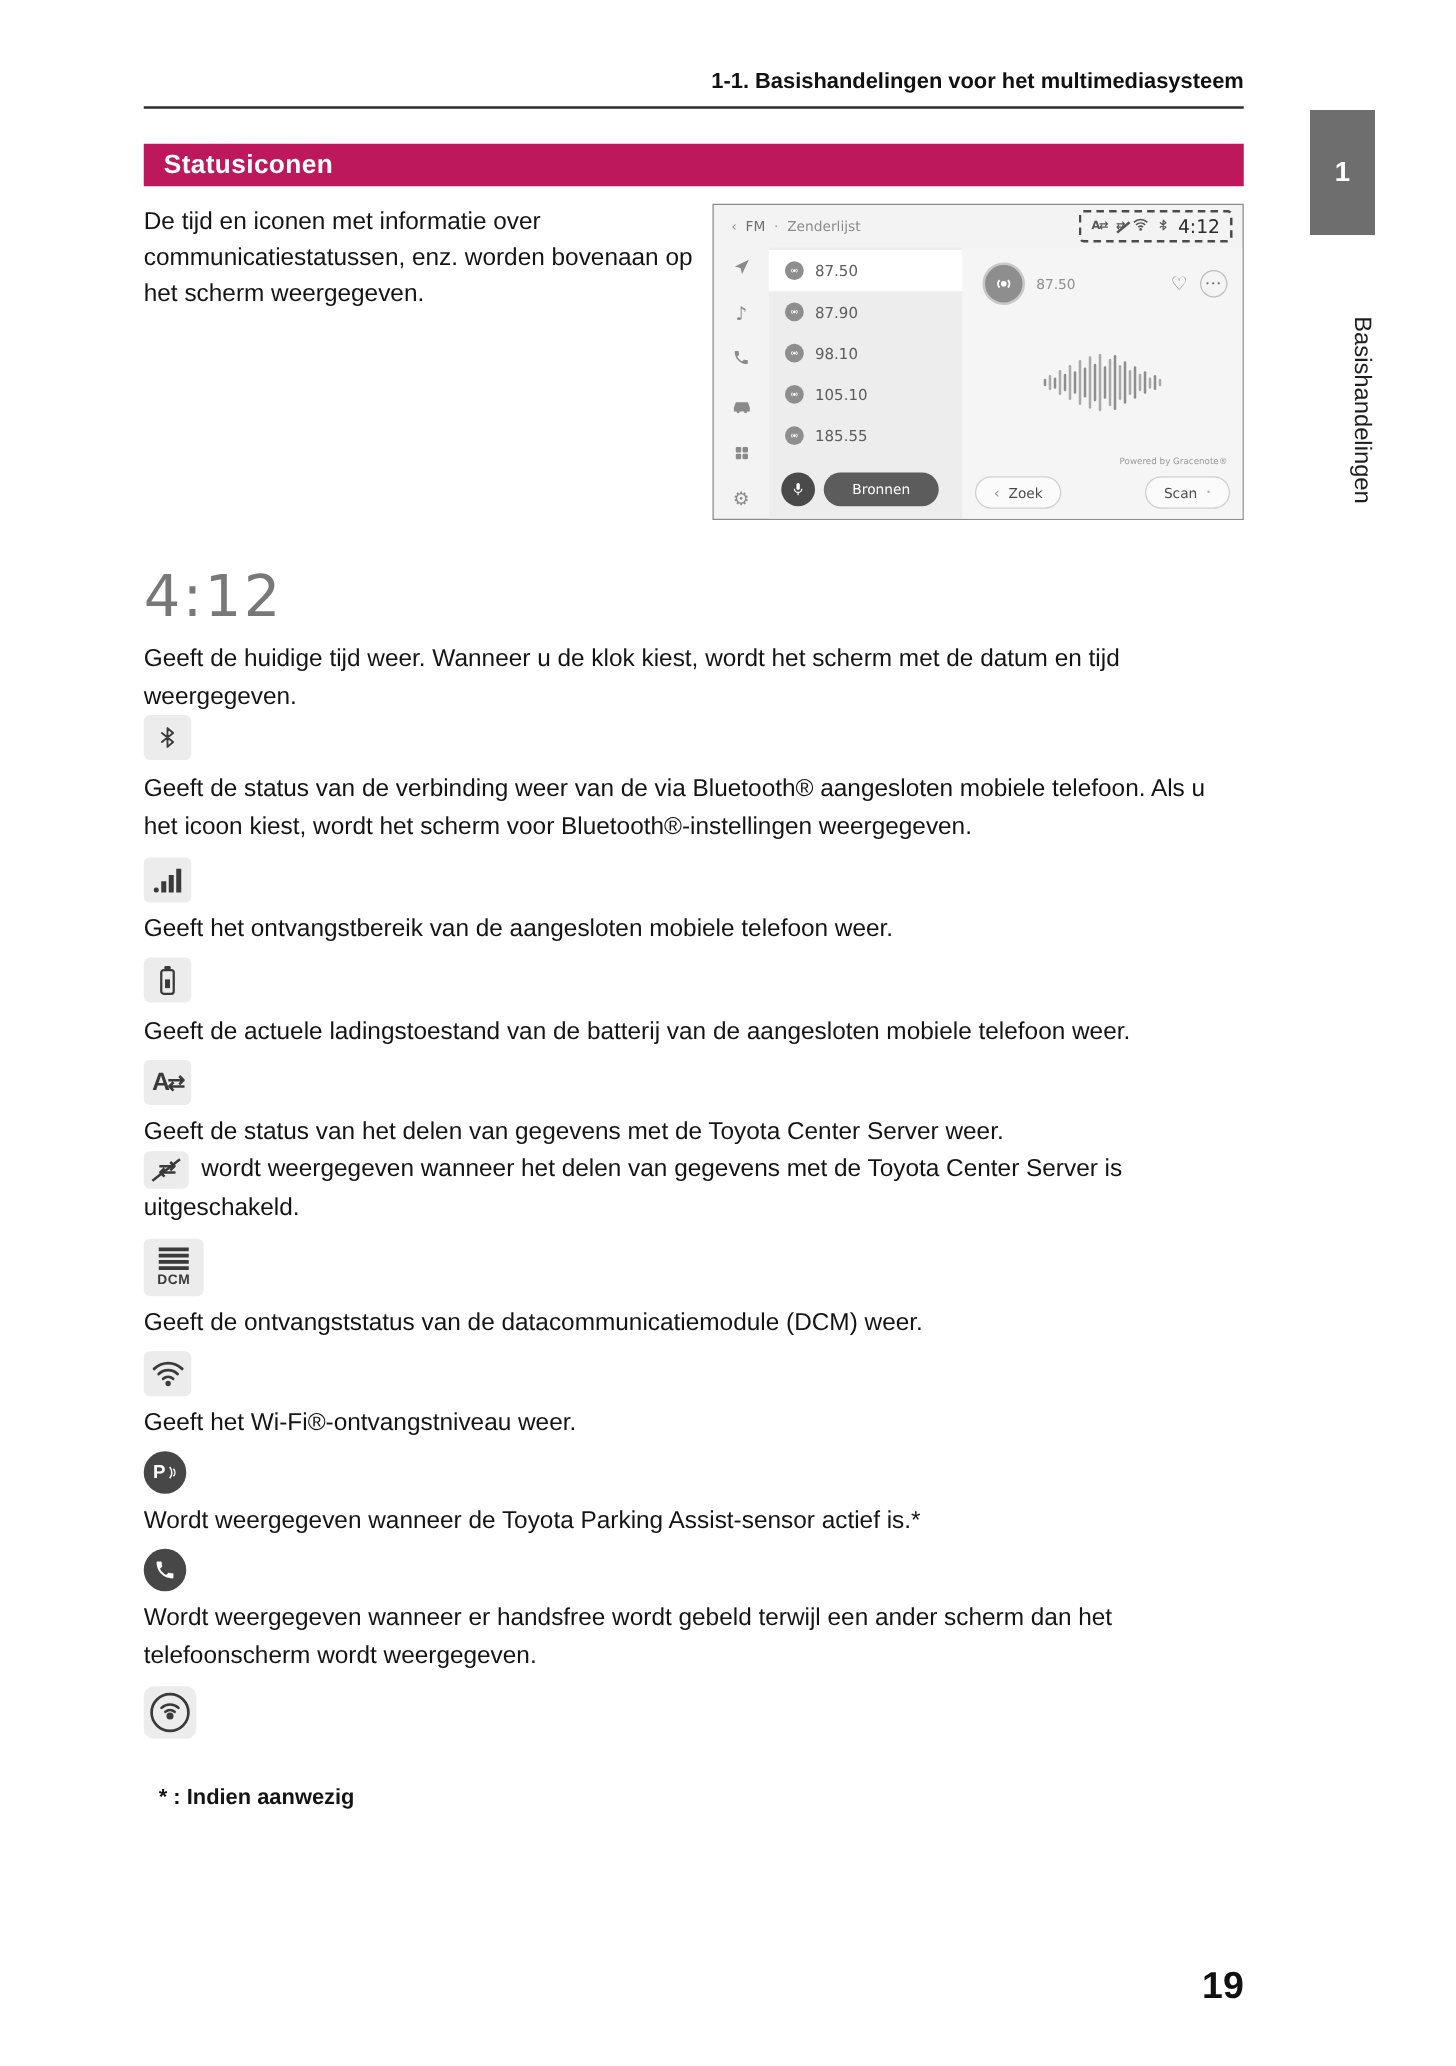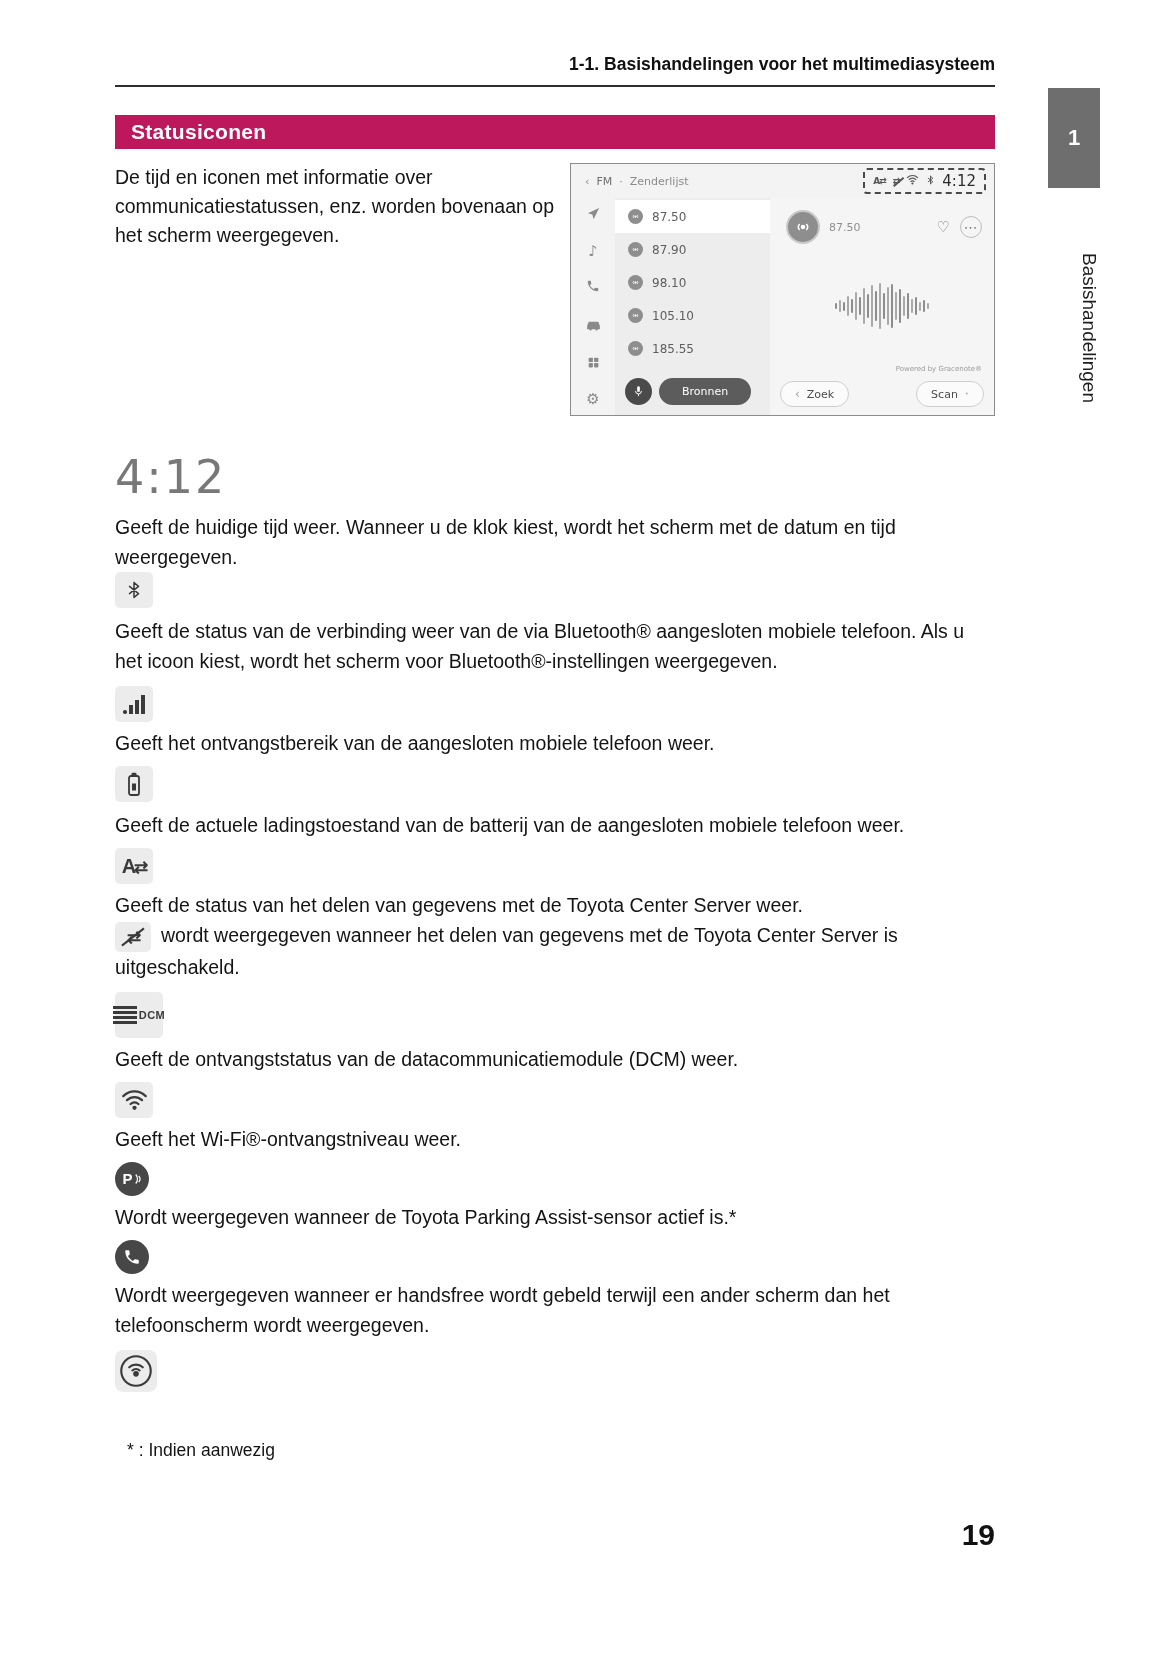--- a/index.html
+++ b/index.html
@@ -21,21 +21,21 @@
     position:absolute; left:1048px; top:88px; width:52px; height:100px;
     background:#6e6e6e; color:#fff; display:flex; align-items:center; justify-content:center;
     font-size:22px; font-weight:bold;
   }
   .side-vertical {
     position:absolute; left:1048px; top:198px; width:52px; height:260px;
     writing-mode:vertical-rl; font-size:19px; color:#1d1d1d;
     display:flex; justify-content:center;
   }
   .page-number {
-    position:absolute; top:1518px; left:115px; width:880px; text-align:right;
+    position:absolute; top:1572px; left:115px; width:880px; text-align:right;
     font-size:30px; font-weight:bold; color:#111;
   }
 
   
   .intro-row { display:flex; margin-top:14px; }
   .intro-text { width:440px; font-size:19.5px; line-height:29px; }
   .shot {
     margin-left:auto; width:425px; height:253px; background:#f3f3f3;
     border:1px solid #8c8c8c; position:relative; font-family:"DejaVu Sans", sans-serif;
     overflow:hidden;
@@ -84,34 +84,34 @@
   .circ-icon { border-radius:50%; background:#8e8e8e; display:flex; align-items:center; justify-content:center; }
 
   
   .clock-large { margin-top:34px; font-size:46px; color:#787878; letter-spacing:2px; font-family:"DejaVu Sans", sans-serif; }
   .body-text { font-size:19.5px; line-height:30px; color:#141414; max-width:880px; }
   .mt6{margin-top:6px;} .mt8{margin-top:8px;} .mt10{margin-top:10px;} .mt12{margin-top:0;}
   .icon-box {
     width:38px; height:36px; background:#ececec; border-radius:5px;
     display:flex; align-items:center; justify-content:center;
   }
-  .icon-box.tall { height:46px; width:48px; flex-direction:row; gap:2px; }
+  .icon-box.tall { height:46px; width:48px; flex-direction:column; gap:2px; }
   .icon-box.inline { display:inline-flex; width:36px; height:30px; vertical-align:middle; margin-right:10px; position:relative; }
   .share-glyph { font-size:20px; font-weight:bold; color:#3a3a3a; letter-spacing:-2px; }
   .share-glyph .arrows { font-size:17px; }
   .slash-overlay { position:absolute; left:4px; top:14px; width:28px; height:2.2px; background:#3a3a3a; transform:rotate(-38deg); }
   .dcm-lines { display:flex; flex-direction:column; gap:2.5px; }
   .dcm-lines i { display:block; width:24px; height:2.6px; background:#3a3a3a; }
   .dcm-label { font-size:11px; font-weight:bold; color:#3a3a3a; letter-spacing:0.5px; }
   .sig { display:flex; align-items:flex-end; gap:2.5px; }
   .sig .d { width:3.5px; height:3.5px; border-radius:50%; background:#3a3a3a; }
   .sig i { display:block; width:3.5px; background:#3a3a3a; }
   .dark-circle { width:34px; height:34px; border-radius:50%; background:#474747; display:flex; align-items:center; justify-content:center; gap:1px; }
   .dark-circle .p-letter { color:#fff; font-weight:bold; font-size:15px; }
-  .footnote { margin-top:48px; font-size:17.5px; color:#141414; padding-left:12px; }
+  .footnote { margin-top:36px; font-size:17.5px; color:#141414; padding-left:12px;font-weight:bold; }
 </style>
 </head>
 <body>
 
 <div class="side-tab">
   <span>1</span>
 </div>
 <div class="side-vertical">Basishandelingen</div>
 
 <div class="content">

